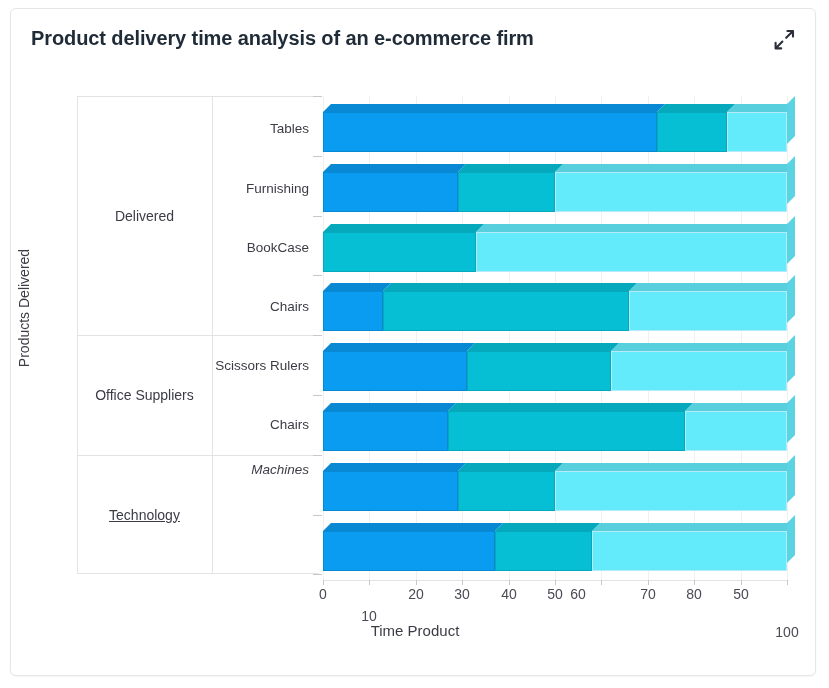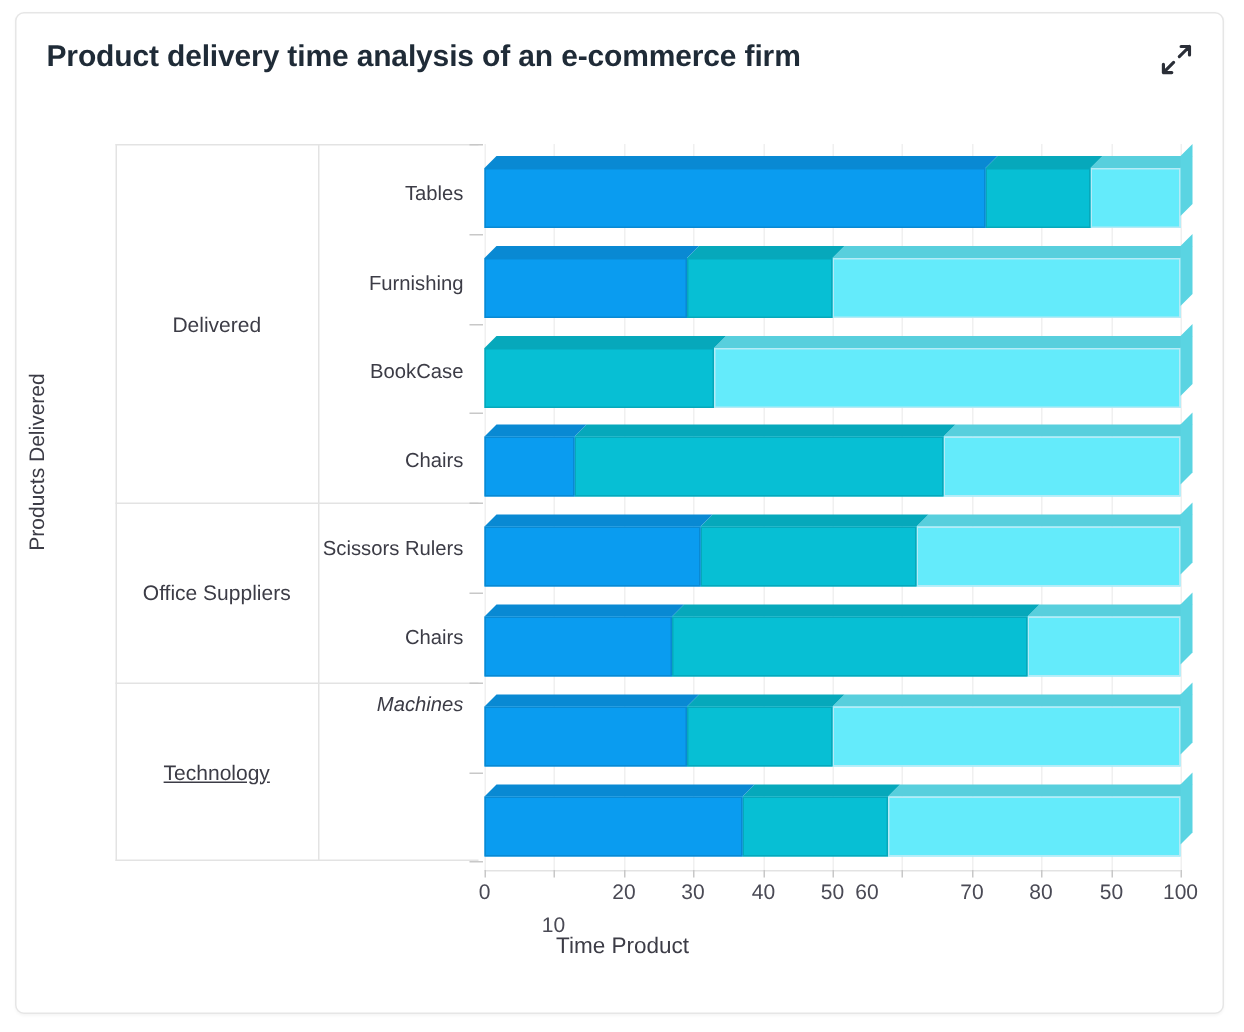--- a/index.html
+++ b/index.html
@@ -273,21 +273,21 @@
     <div class="xtick" style="left:323px;">0</div>
     <div class="xtick" style="left:369px;margin-top:22px;">10</div>
     <div class="xtick" style="left:416px;">20</div>
     <div class="xtick" style="left:462px;">30</div>
     <div class="xtick" style="left:509px;">40</div>
     <div class="xtick" style="left:555px;">50</div>
     <div class="xtick" style="left:578px;">60</div>
     <div class="xtick" style="left:648px;">70</div>
     <div class="xtick" style="left:694px;">80</div>
     <div class="xtick" style="left:741px;">50</div>
-    <div class="xtick" style="left:787px;">100</div>
+    <div class="xtick" style="left:787px;margin-top:38px;">100</div>
 
     <div class="cat-label-wrap" style="top:121px;">
       <div class="cat-label">Tables</div>
     </div>
     <div class="cat-label-wrap" style="top:181px;">
       <div class="cat-label">Furnishing</div>
     </div>
     <div class="cat-label-wrap" style="top:240px;">
       <div class="cat-label">BookCase</div>
     </div>

